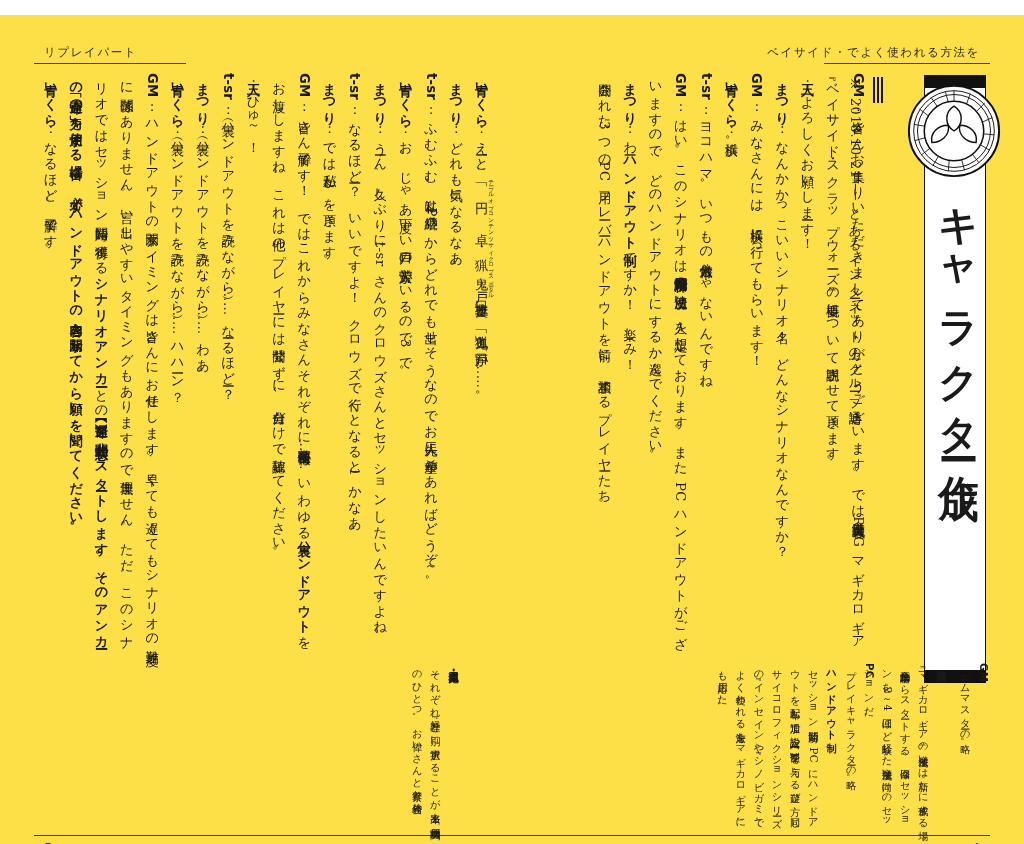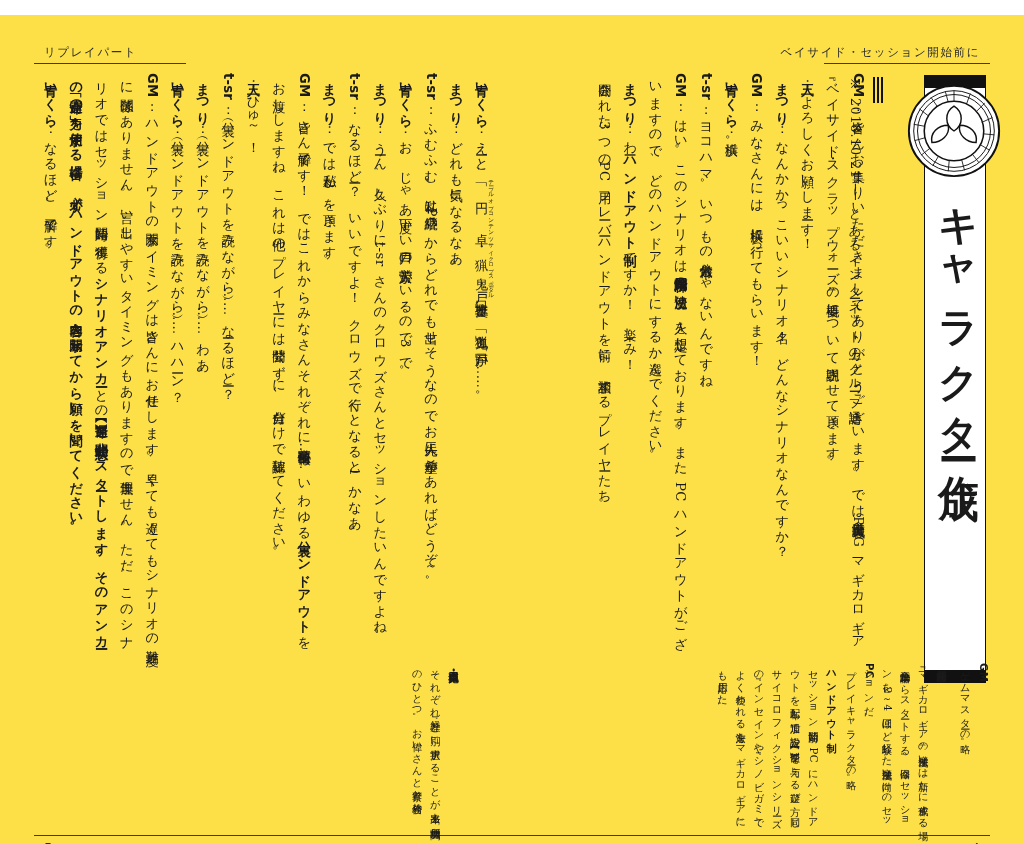--- a/index.html
+++ b/index.html
@@ -113,21 +113,21 @@
 </head>
 <body>
 
 <div class="spread">
 
   <div class="frame-line rule-top-left"></div>
   <div class="frame-line rule-top-right"></div>
   <div class="frame-line rule-bottom"></div>
 
   <div class="runhead runhead-left">リプレイパート</div>
-  <div class="runhead runhead-right">ベイサイド・セッション開始前に</div>
+  <div class="runhead runhead-right">ベイサイド・でよく使われる方法を</div>
 
   <div class="folio folio-left">5</div>
   <div class="folio folio-right">4</div>
 
   <div class="title-plaque">
     <div class="cap top"></div>
     <div class="cap bot"></div>
     <div class="title-text">キャラクター作成</div>
   </div>
 

